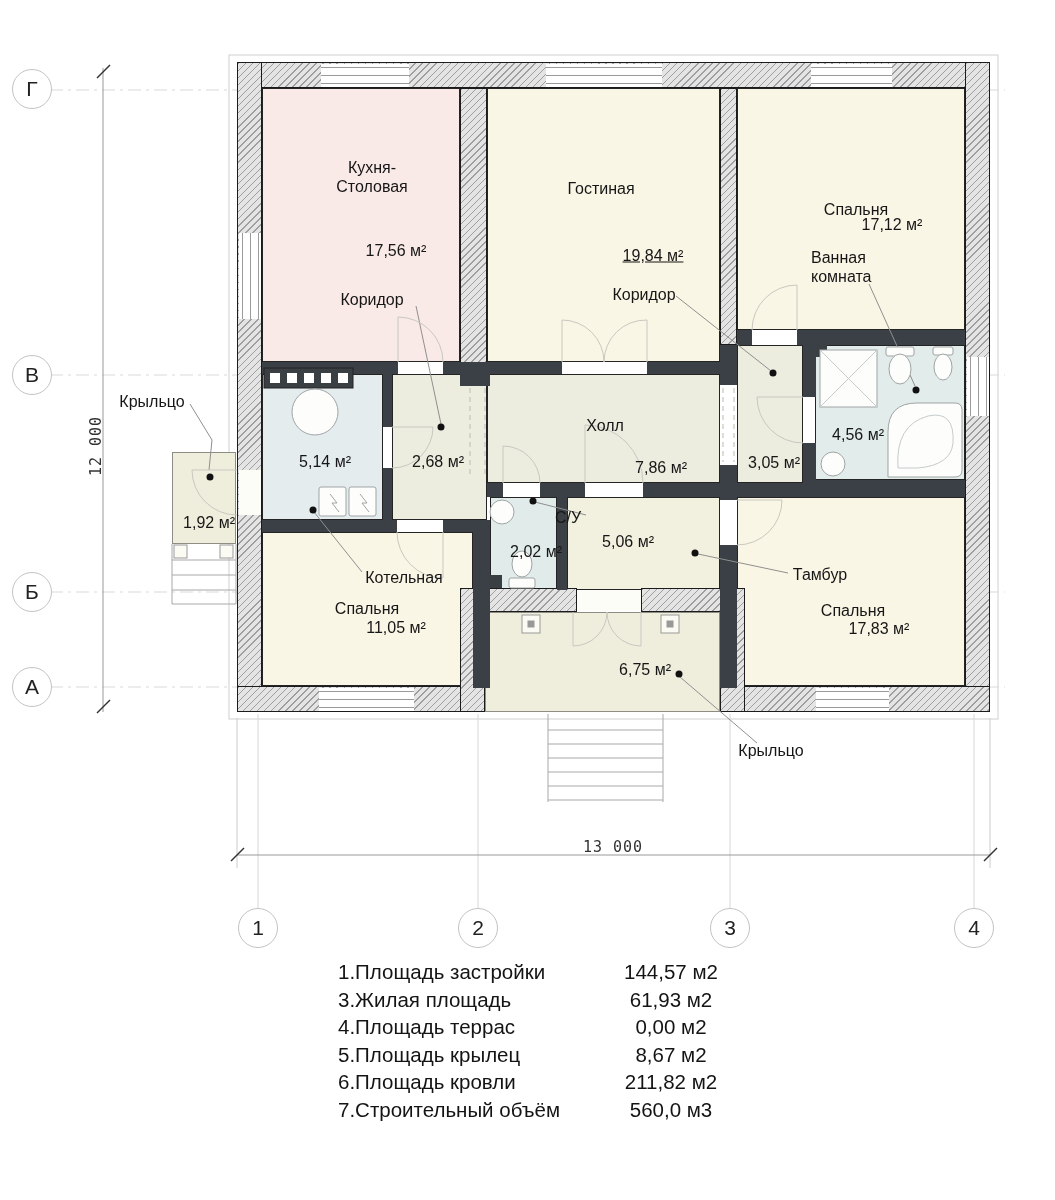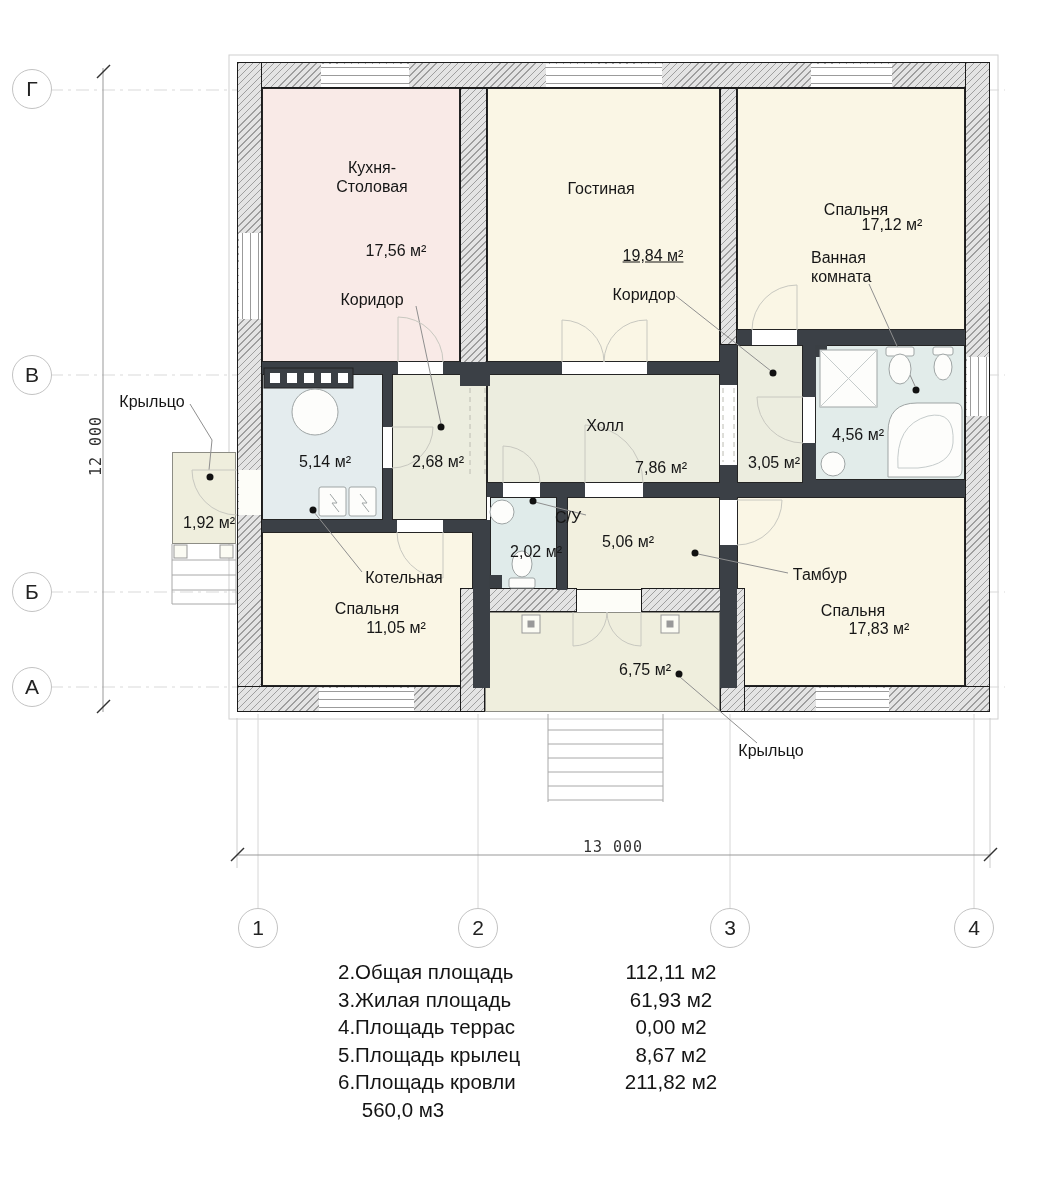--- a/index.html
+++ b/index.html
@@ -268,37 +268,38 @@
   <div class="circle" style="left:258px;top:928px;">1</div>
   <div class="circle" style="left:478px;top:928px;">2</div>
   <div class="circle" style="left:730px;top:928px;">3</div>
   <div class="circle" style="left:974px;top:928px;">4</div>
 
   <div class="dim dim--v" style="left:96px;top:446px;">12 000</div>
   <div class="dim" style="left:613px;top:847px;">13 000</div>
 
   <div class="teo">
     <div class="teo-row">
-      <span class="teo-label">2.Общая площадь</span>
-      <span class="teo-value">112,11 м2</span>
+      <span class="teo-label">1.Площадь застройки</span>
+      <span class="teo-value">144,57 м2</span>
     </div>
     <div class="teo-row">
       <span class="teo-label">3.Жилая площадь</span>
       <span class="teo-value">61,93 м2</span>
     </div>
     <div class="teo-row">
       <span class="teo-label">4.Площадь террас</span>
       <span class="teo-value">0,00 м2</span>
     </div>
     <div class="teo-row">
       <span class="teo-label">5.Площадь крылец</span>
       <span class="teo-value">8,67 м2</span>
     </div>
     <div class="teo-row">
       <span class="teo-label">6.Площадь кровли</span>
       <span class="teo-value">211,82 м2</span>
     </div>
     <div class="teo-row">
+      <span class="teo-label">7.Строительный объём</span>
       <span class="teo-value">560,0 м3</span>
     </div>
   </div>
 
 </div>
 
 </body></html>

